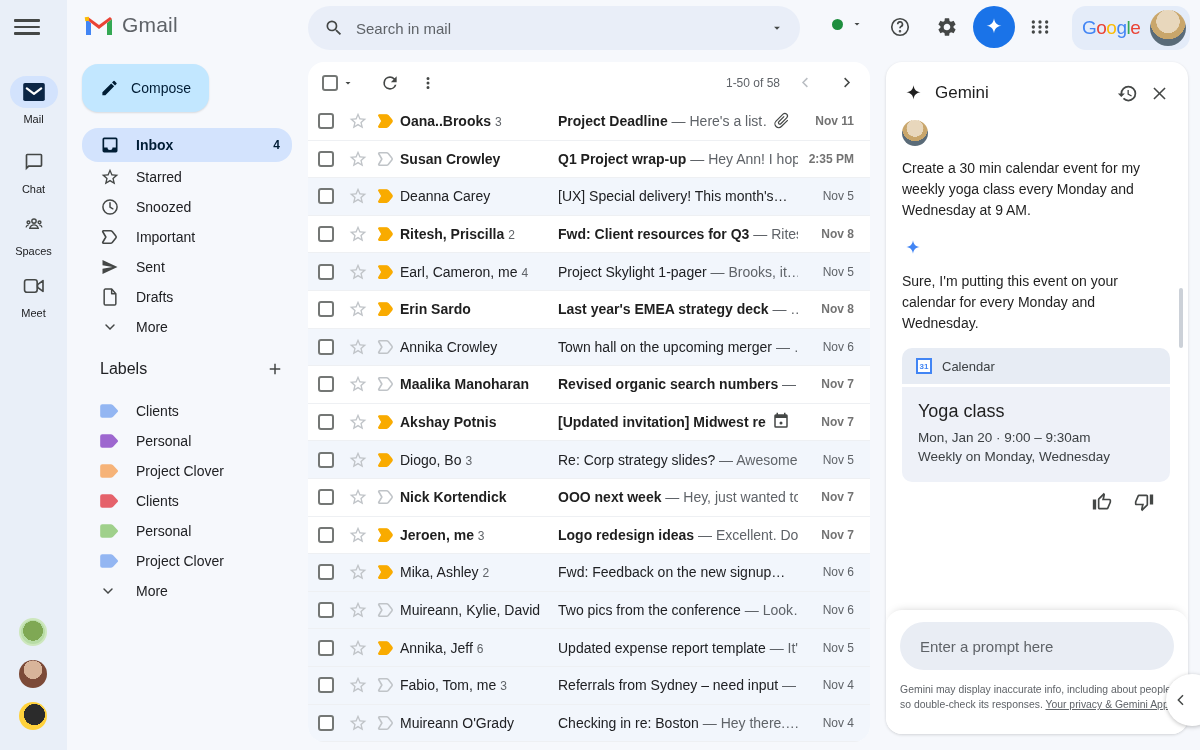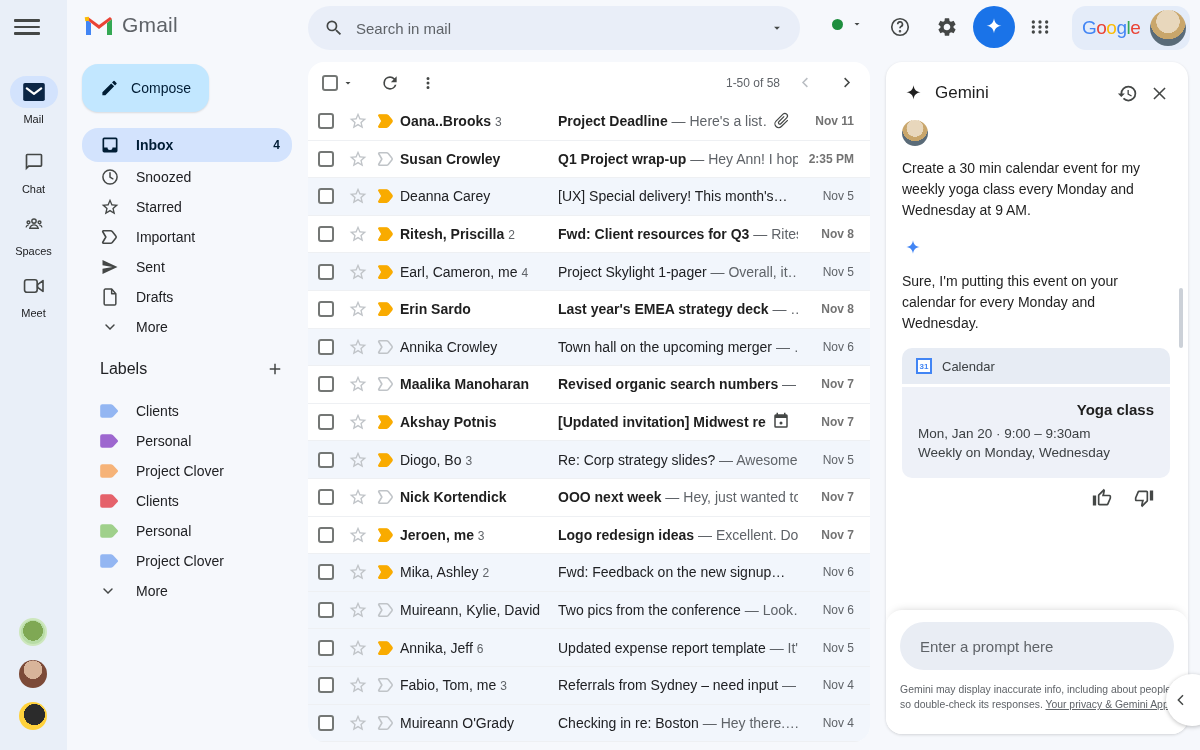--- a/index.html
+++ b/index.html
@@ -77,21 +77,21 @@
   .picon { width:26px; height:26px; display:flex; align-items:center; justify-content:center; color:#444746; cursor:pointer; }
   .chat { padding:4px 18px 0 16px; }
   .chat-avatar { width:26px; height:26px; border-radius:50%; background:radial-gradient(circle at 50% 32%, #e8d7bc 0 38%, #c9a66b 39% 58%, #5a6b78 59%); margin-bottom:12px; }
   .user-msg { font-size:14px; line-height:21px; color:#1f1f1f; width:250px; }
   .gem-spark { margin:18px 0 14px 2px; color:#4285f4; }
   .gem-msg { font-size:14px; line-height:21px; color:#1f1f1f; width:260px; }
   .cal-card { margin-top:14px; width:268px; }
   .cal-hdr { background:#e7ecf4; border-radius:10px 10px 0 0; height:36px; display:flex; align-items:center; gap:10px; padding:0 14px; font-size:13px; color:#3c4043; }
   .cal-logo { width:16px; height:16px; background:#fff; border:2px solid #4285f4; border-radius:0; font-size:8px; font-weight:700; color:#4285f4; display:flex; align-items:center; justify-content:center; }
   .cal-body { background:#eef1f8; border-radius:0 0 10px 10px; margin-top:3px; padding:14px 16px 16px; }
-  .ev-title { font-size:15px; font-weight:700; color:#1f1f1f; margin-bottom:6px;text-align:right; }
+  .ev-title { font-size:18px; font-weight:400; color:#1f1f1f; margin-bottom:6px; }
   .ev-line { font-size:13.5px; color:#3c4043; line-height:19px; }
   .feedback { display:flex; justify-content:flex-end; gap:22px; padding:10px 16px 0 0; width:268px; }
   .fb { width:20px; height:20px; color:#444746; cursor:pointer; }
   .panel-scroll { position:absolute; right:5px; top:226px; width:4px; height:60px; border-radius:2px; background:#ccd1d8; }
   .panel-footer { position:absolute; left:0; right:0; bottom:0; height:124px; background:#fff; border-radius:16px; box-shadow:0 -5px 10px -7px rgba(0,0,0,.25); }
   .prompt { position:absolute; left:14px; top:12px; width:274px; height:48px; background:#e9edf4; border-radius:24px; display:flex; align-items:center; padding:0 20px; font-size:15px; color:#5f6368; cursor:text; }
   .disclaimer { position:absolute; left:10px; top:72px; width:282px; text-align:center; font-size:10.4px; line-height:15px; color:#5f6368; }
   .disclaimer a { color:#5f6368; text-decoration:underline; cursor:pointer; }
   .collapse { position:absolute; right:-30px; bottom:8px; width:52px; height:52px; border-radius:50%; background:#fff; box-shadow:0 1px 4px rgba(0,0,0,.25); display:flex; align-items:center; justify-content:center; color:#444746; cursor:pointer; padding-right:22px; }
 
@@ -234,34 +234,34 @@
         <span class="nicon">
           <svg width="20" height="20" viewBox="0 0 24 24" fill="currentColor">
             <path d="M19 3H5a2 2 0 0 0-2 2v14a2 2 0 0 0 2 2h14a2 2 0 0 0 2-2V5a2 2 0 0 0-2-2zm0 12h-4a3 3 0 0 1-6 0H5V5h14v10z"></path>
           </svg>
         </span>
         <span>Inbox</span>
         <span class="ncount">4</span>
       </div>
       <div class="nav-item">
         <span class="nicon">
+          <svg width="20" height="20" viewBox="0 0 24 24" fill="currentColor">
+            <path d="M22 9.24l-7.19-.62L12 2 9.19 8.63 2 9.24l5.46 4.73L5.82 21 12 17.27 18.18 21l-1.63-7.03L22 9.24zM12 15.4l-3.76 2.27 1-4.28-3.32-2.88 4.38-.38L12 6.1l1.71 4.04 4.38.38-3.32 2.88 1 4.28L12 15.4z"></path>
+          </svg>
+        </span>
+        <span>Starred</span>
+      </div>
+      <div class="nav-item">
+        <span class="nicon">
           <svg width="20" height="20" viewBox="0 0 24 24" fill="none" stroke="currentColor" stroke-width="1.8">
             <circle cx="12" cy="12" r="8.5"></circle>
             <path d="M12 7v5.2l3.4 2" stroke-linecap="round"></path>
           </svg>
         </span>
         <span>Snoozed</span>
-      </div>
-      <div class="nav-item">
-        <span class="nicon">
-          <svg width="20" height="20" viewBox="0 0 24 24" fill="currentColor">
-            <path d="M22 9.24l-7.19-.62L12 2 9.19 8.63 2 9.24l5.46 4.73L5.82 21 12 17.27 18.18 21l-1.63-7.03L22 9.24zM12 15.4l-3.76 2.27 1-4.28-3.32-2.88 4.38-.38L12 6.1l1.71 4.04 4.38.38-3.32 2.88 1 4.28L12 15.4z"></path>
-          </svg>
-        </span>
-        <span>Starred</span>
       </div>
       <div class="nav-item">
         <span class="nicon">
           <svg width="20" height="20" viewBox="0 0 24 24" fill="none" stroke="currentColor" stroke-width="1.9" stroke-linejoin="round">
             <path d="M4 4.5h8.6c.8 0 1.6.4 2.1 1l4.3 5.3c.6.7.6 1.7 0 2.4l-4.3 5.3c-.5.6-1.3 1-2.1 1H4c-.6 0-1-.7-.7-1.2L7 12 3.3 5.7C3 5.2 3.4 4.5 4 4.5z"></path>
           </svg>
         </span>
         <span>Important</span>
       </div>
       <div class="nav-item">
@@ -465,21 +465,21 @@
             <svg width="20" height="20" viewBox="0 0 24 24" fill="currentColor">
               <path d="M22 9.24l-7.19-.62L12 2 9.19 8.63 2 9.24l5.46 4.73L5.82 21 12 17.27 18.18 21l-1.63-7.03L22 9.24zM12 15.4l-3.76 2.27 1-4.28-3.32-2.88 4.38-.38L12 6.1l1.71 4.04 4.38.38-3.32 2.88 1 4.28L12 15.4z"></path>
             </svg>
           </span>
           <span class="imp on">
             <svg width="20" height="20" viewBox="0 0 24 24" fill="currentColor" stroke="currentColor" stroke-width="1.5" stroke-linejoin="round">
               <path d="M4 4.5h8.6c.8 0 1.6.4 2.1 1l4.3 5.3c.6.7.6 1.7 0 2.4l-4.3 5.3c-.5.6-1.3 1-2.1 1H4c-.6 0-1-.7-.7-1.2L7 12 3.3 5.7C3 5.2 3.4 4.5 4 4.5z"></path>
             </svg>
           </span>
           <span class="sender">Earl, Cameron, me <span class="cnt">4</span></span>
-          <span class="subjwrap"><span class="subj">Project Skylight 1-pager</span><span class="sep"> — </span><span class="snip">Overall, it…</span></span>
+          <span class="subjwrap"><span class="subj">Project Skylight 1-pager</span><span class="sep"> — </span><span class="snip">Brooks, it…</span></span>
           <span class="date">Nov 5</span>
         </div>
         <div class="row unread">
           <span class="checkbox"></span>
           <span class="star">
             <svg width="20" height="20" viewBox="0 0 24 24" fill="currentColor">
               <path d="M22 9.24l-7.19-.62L12 2 9.19 8.63 2 9.24l5.46 4.73L5.82 21 12 17.27 18.18 21l-1.63-7.03L22 9.24zM12 15.4l-3.76 2.27 1-4.28-3.32-2.88 4.38-.38L12 6.1l1.71 4.04 4.38.38-3.32 2.88 1 4.28L12 15.4z"></path>
             </svg>
           </span>
           <span class="imp on">

